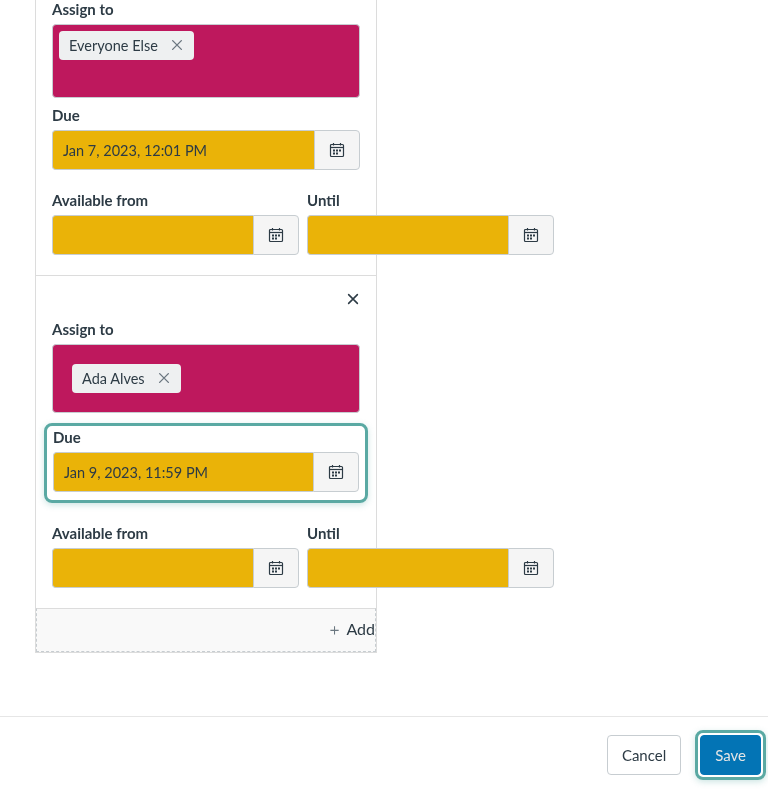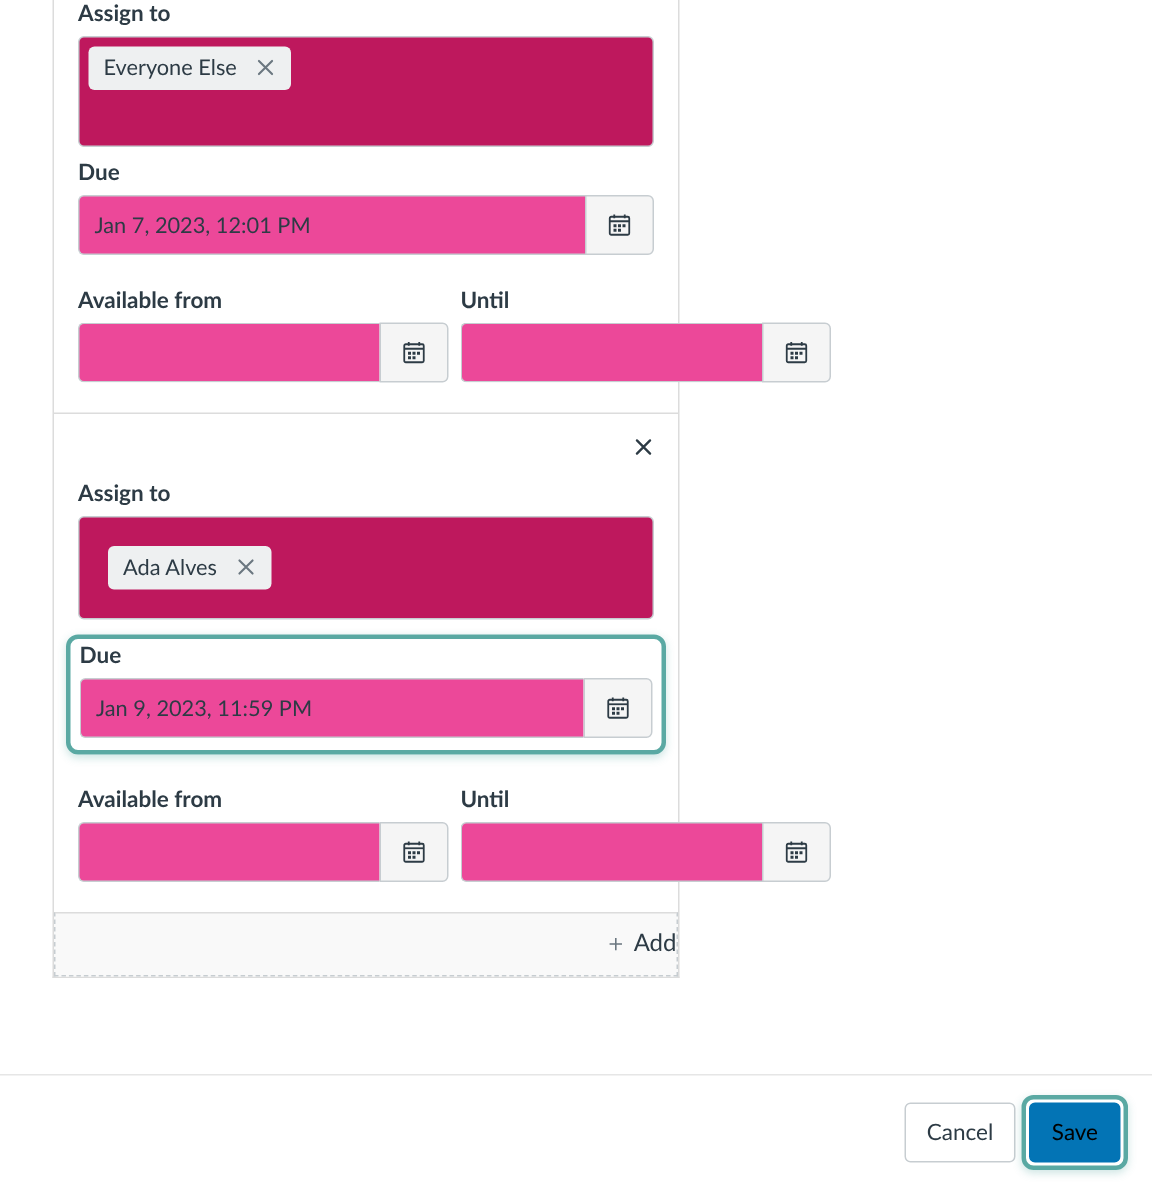--- a/index.html
+++ b/index.html
@@ -8,21 +8,21 @@
       background: #fff;
       color: #2D3B45;
       width: 768px;
       height: 789px;
       position: relative;
     }
     .panel {
       position: absolute;
       left: 35px;
       top: 0;
-      width: 418px;
+      width: 342px;
       border: 1px solid #dcdcdc;
       border-top: none;
       background: #fff;
     }
     .section {
       padding: 0 16px 20px 16px;
       position: relative;
     }
     .section + .section {
       border-top: 1px solid #dcdcdc;
@@ -75,21 +75,21 @@
     .date-input {
       flex: 1;
       height: 40px;
       border: 1px solid #C7CDD1;
       border-right: none;
       border-radius: 4px 0 0 4px;
       padding: 0 10px;
       font-size: 14.5px;
       color: #2D3B45;
       font-family: inherit;
-      background: #ec4899;
+      background: #eab308;
     }
     .cal-btn {
       width: 46px;
       height: 40px;
       border: 1px solid #C7CDD1;
       border-radius: 0 4px 4px 0;
       background: #f5f5f5;
       display: flex;
       align-items: center;
       justify-content: center;
@@ -127,45 +127,45 @@
     }
     .footer-line {
       position: absolute;
       left: 0;
       right: 0;
       top: 716px;
       border-top: 1px solid #e6e6e6;
     }
     .footer-btns {
       position: absolute;
-      right: 16px;
+      right: 2px;
       top: 730px;
       display: flex;
-      gap: 4px;
+      gap: 14px;
       align-items: center;
     }
     .btn {
       height: 40px;
       padding: 0 14px;
       border-radius: 4px;
       font-size: 15px;
       font-family: inherit;
       cursor: pointer;
       display: flex;
       align-items: center;
     }
     .btn-secondary {
       background: #fff;
       border: 1px solid #C7CDD1;
       color: #2D3B45;
     }
     .btn-primary {
       background: #0374B5;
       border: 1px solid #0374B5;
-      color: #000000;
+      color: #e5e5e5;
     }
     .save-highlight {
       border: 3px solid #5aa9a3;
       border-radius: 8px;
       padding: 2px;
       box-shadow: 0 2px 6px rgba(90,169,163,0.3);
     }
     svg.cal-icon { width: 16px; height: 16px; }
     svg.x-icon { width: 14px; height: 14px; }
   </style>

